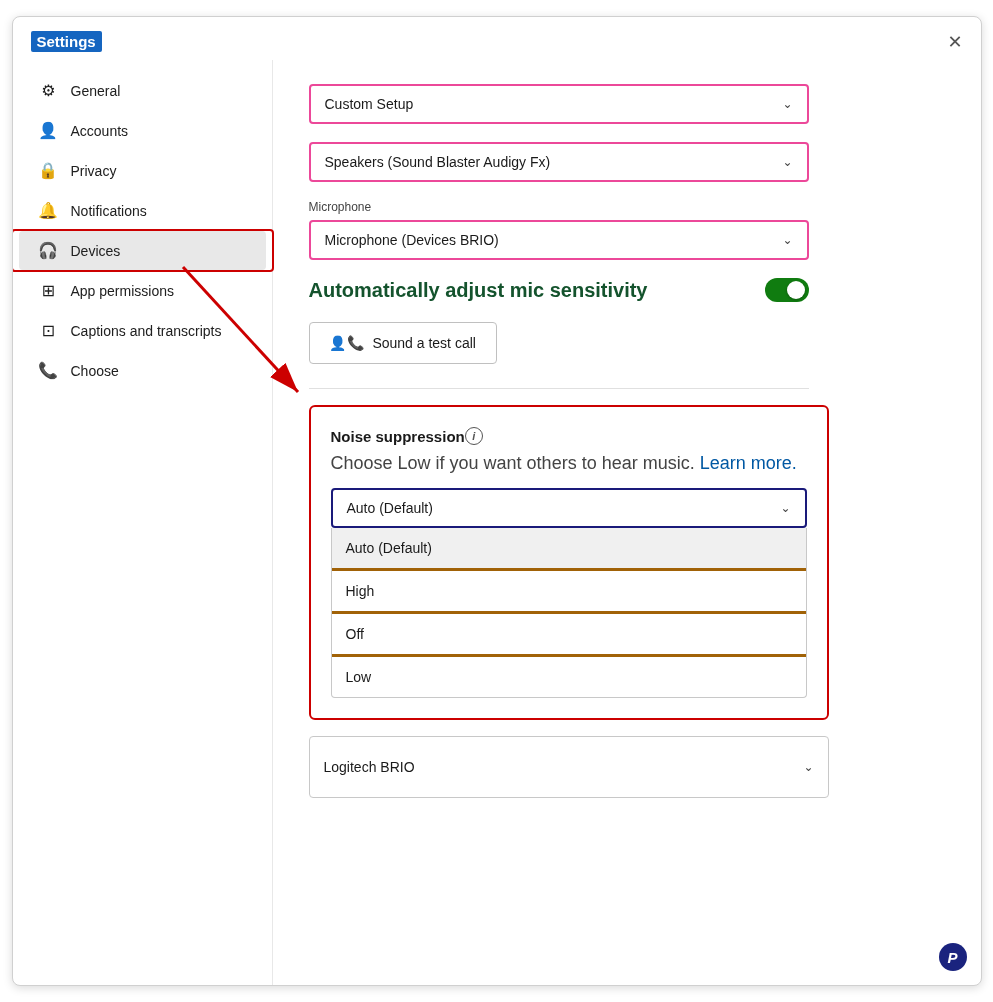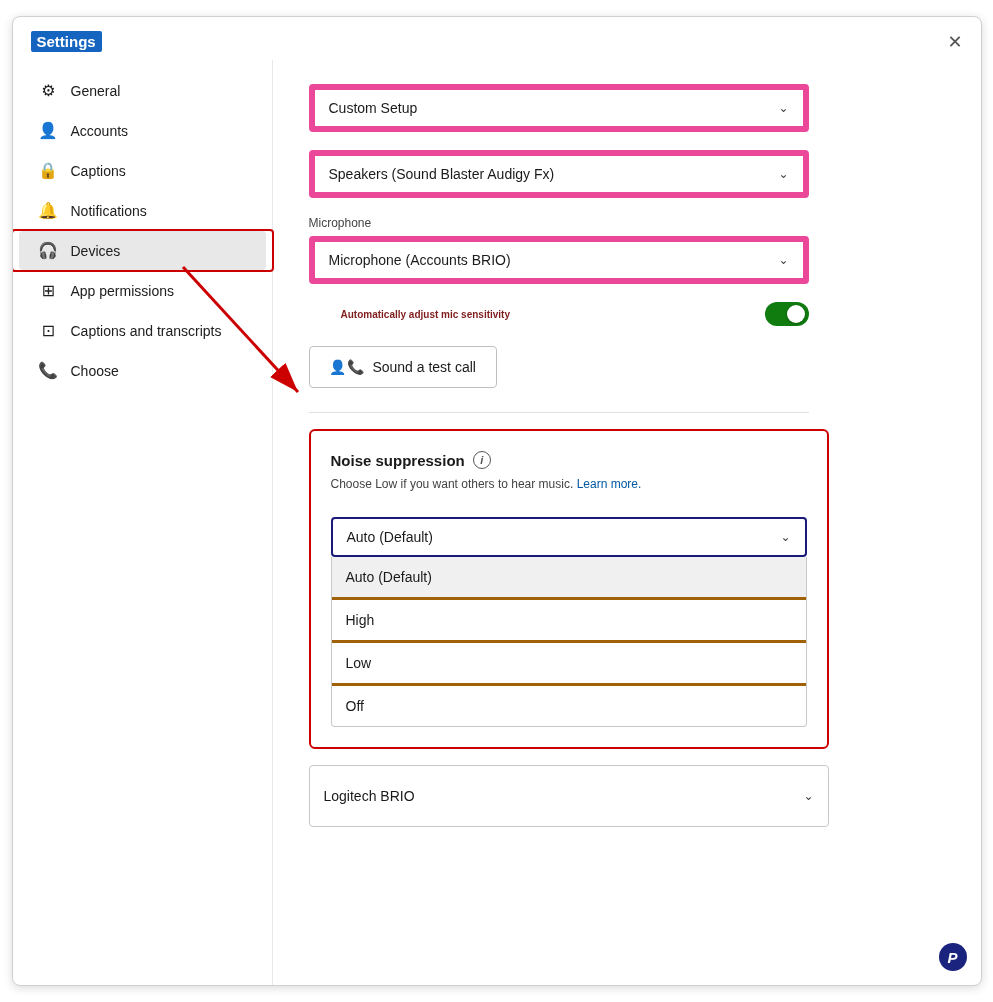--- a/index.html
+++ b/index.html
@@ -98,21 +98,21 @@
       margin-bottom: 18px;
     }
     .dropdown-label {
       font-size: 12px;
       color: #444;
       margin-bottom: 6px;
     }
     .dropdown {
       width: 100%;
       max-width: 500px;
-      border: 6px solid #ec4899;
+      border: 2px solid #ec4899;
       border-radius: 4px;
       padding: 10px 14px;
       display: flex;
       align-items: center;
       justify-content: space-between;
       cursor: pointer;
       font-size: 14px;
       background: #fff;
       color: #1a1a1a;
     }
@@ -121,24 +121,23 @@
       color: #444;
     }
     .toggle-row {
       display: flex;
       align-items: center;
       justify-content: space-between;
       max-width: 500px;
       margin-bottom: 20px;
     }
     .toggle-label {
-      font-size: 10px;
+      font-size: 20px;
       font-weight: 700;
-      color: #7f1d1d;
-      margin-left: 32px;
+      color: #14532d;
     }
     .toggle {
       width: 44px;
       height: 24px;
       background: #107c10;
       border-radius: 12px;
       position: relative;
       cursor: pointer;
       flex-shrink: 0;
     }
@@ -170,21 +169,20 @@
     .noise-box {
       border: 2px solid #c00;
       border-radius: 6px;
       padding: 20px;
       max-width: 520px;
       background: #fff;
     }
     .noise-title-row {
       display: flex;
       align-items: center;
-      gap: 8px;
       margin-bottom: 8px;
     }
     .noise-title {
       font-size: 15px;
       font-weight: 700;
       color: #1a1a1a;
     }
     .info-icon {
       width: 18px;
       height: 18px;
@@ -193,23 +191,23 @@
       display: inline-flex;
       align-items: center;
       justify-content: center;
       font-size: 11px;
       color: #555;
       font-style: italic;
       font-weight: 700;
       cursor: pointer;
     }
     .noise-desc {
-      font-size: 12px;
+      font-size: 18px;
       color: #444;
-      margin-bottom: 26px;
+      margin-bottom: 14px;
     }
     .noise-desc a {
       color: #0058a3;
       text-decoration: none;
     }
     
     .open-dropdown-trigger {
       width: 100%;
       border: 2px solid #1a1a7a;
       border-radius: 4px;
@@ -315,21 +313,21 @@
       <div class="sidebar-item">
         <span class="sidebar-icon">⚙</span>
         <span>General</span>
       </div>
       <div class="sidebar-item">
         <span class="sidebar-icon">👤</span>
         <span>Accounts</span>
       </div>
       <div class="sidebar-item">
         <span class="sidebar-icon">🔒</span>
-        <span>Captions</span>
+        <span>Privacy</span>
       </div>
       <div class="sidebar-item">
         <span class="sidebar-icon">🔔</span>
         <span>Notifications</span>
       </div>
 
       <div class="devices-item-wrapper">
         <div class="sidebar-item active">
           <span class="sidebar-icon">🎧</span>
           <span>Devices</span>
@@ -362,21 +360,21 @@
       <div class="dropdown-wrapper">
         <div class="dropdown">
           <span>Speakers (Sound Blaster Audigy Fx)</span>
           <span class="chevron">⌄</span>
         </div>
       </div>
 
       <div class="dropdown-wrapper">
         <div class="dropdown-label">Microphone</div>
         <div class="dropdown">
-          <span>Microphone (Accounts BRIO)</span>
+          <span>Microphone (Devices BRIO)</span>
           <span class="chevron">⌄</span>
         </div>
       </div>
 
       <div class="toggle-row">
         <span class="toggle-label">Automatically adjust mic sensitivity</span>
         <div class="toggle">
           <div class="toggle-knob"></div>
         </div>
       </div>
@@ -404,24 +402,24 @@
         </div>
 
         <div class="open-dropdown-list">
           <div class="dropdown-option">
             <span>Auto (Default)</span>
           </div>
           <div class="dropdown-option">
             <span>High</span>
           </div>
           <div class="dropdown-option">
-            <span>Low</span>
+            <span>Off</span>
           </div>
           <div class="dropdown-option">
-            <span>Off</span>
+            <span>Low</span>
           </div>
         </div>
       </div>
 
       <div class="bottom-partial">
         <span>Logitech BRIO</span>
         <span class="chevron">⌄</span>
       </div>
     </div>
   </div>

